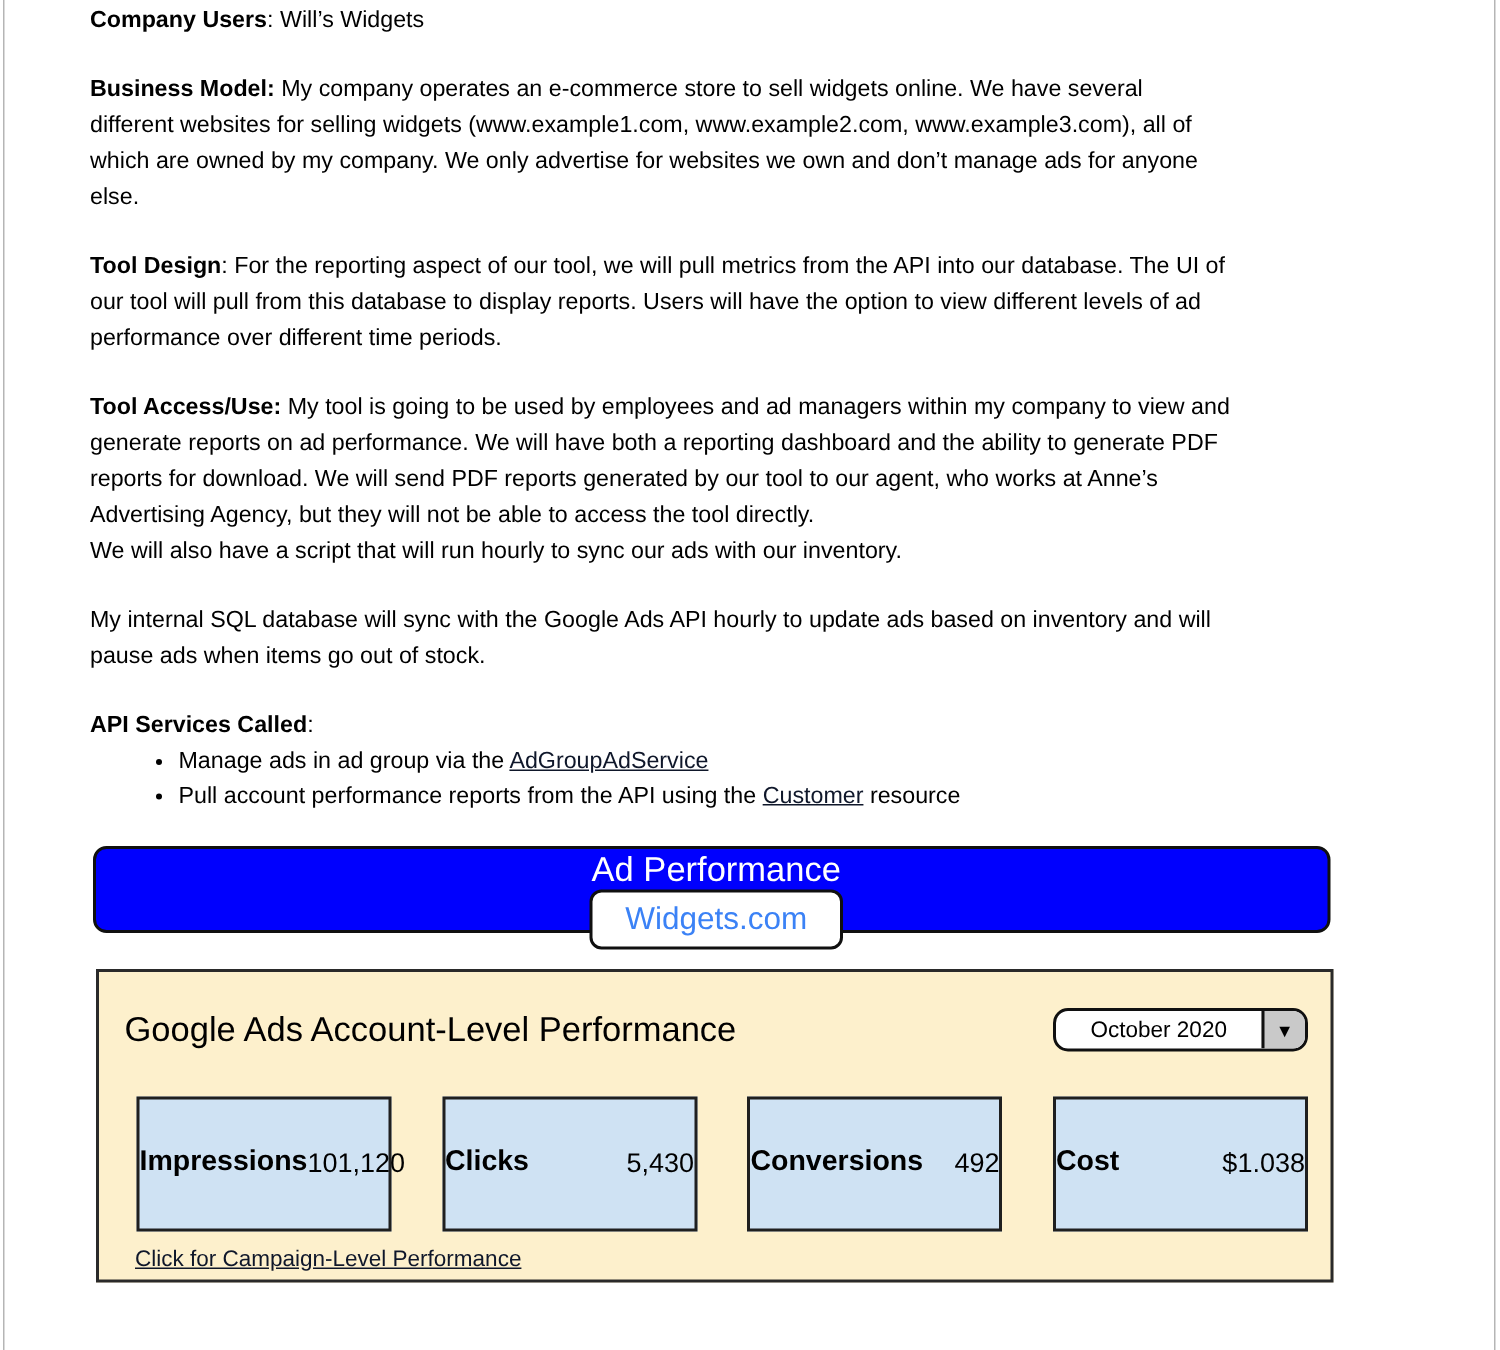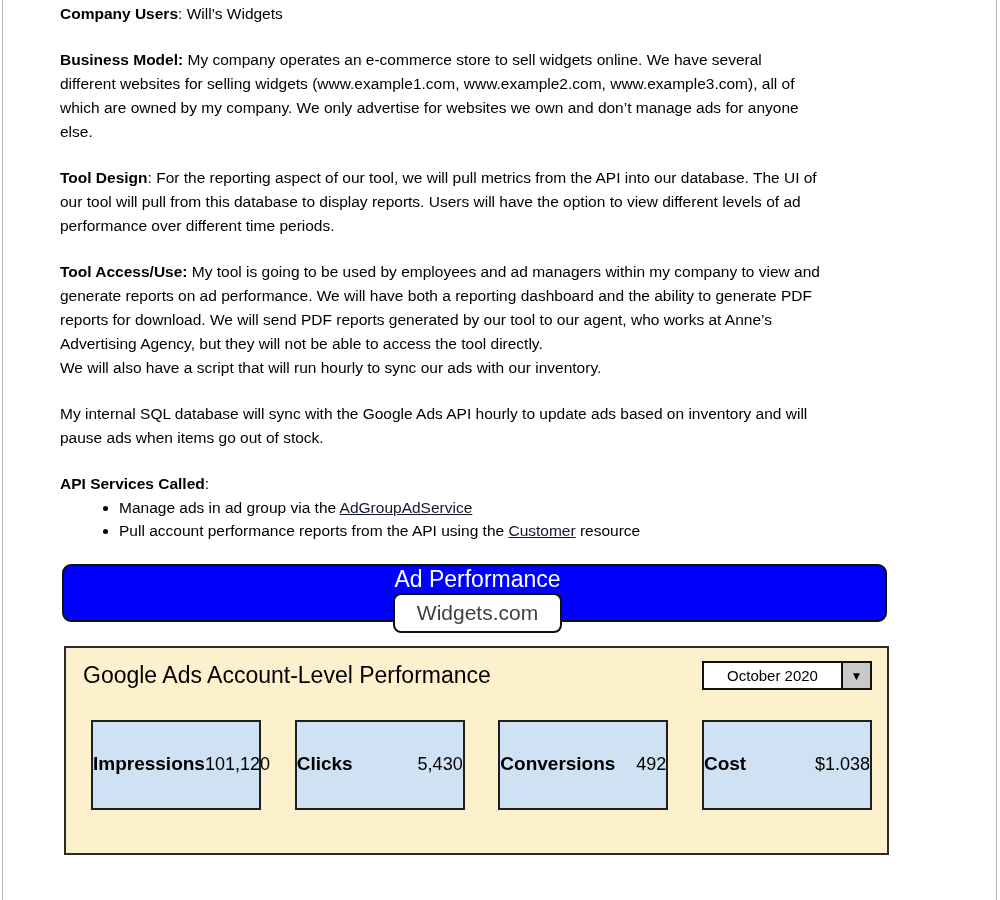--- a/index.html
+++ b/index.html
@@ -25,35 +25,35 @@
   
   .mockup-header {
     width:825px; height:58px; margin:16px 0 0 2px;
     background:#0000fe; border:2px solid #101010; border-radius:9px;
     display:flex; align-items:center; justify-content:space-between;
     padding:0 10px 0 16px;
     flex-direction:column;
   }
   .mockup-header-title { color:#fff; font-size:23px; }
   .widgets-btn {
-    background:#fff; color:#404040; border:2px solid #101010; border-radius:8px;
+    background:#fff; color:#3b82f6; border:2px solid #101010; border-radius:8px;
     font-size:21px; padding:6px 22px; font-family:inherit; cursor:pointer;
   }
 
   
   .panel {
     width:825px; height:209px; margin:24px 0 0 4px;
     background:#fdf0cc; border:2px solid #2a2a2a;
-    padding:13px 15px 8px 17px;
+    padding:24px 15px 8px 17px;
   }
   .panel-head { display:flex; align-items:center; justify-content:space-between; }
   .panel-title { font-size:23px; }
   .dropdown {
     display:flex; align-items:stretch; height:29px; width:170px;
-    border:2px solid #101010; border-radius:0; overflow:hidden; background:#fff;
+    border:2px solid #101010; border-radius:10px; overflow:hidden; background:#fff;
     cursor:pointer;
   }
   .dropdown-value { flex:1; display:flex; align-items:center; justify-content:center; font-size:15px; }
   .dropdown-arrow {
     width:29px; background:#c9c9c9; border-left:2px solid #101010;
     display:flex; align-items:center; justify-content:center; font-size:12px; color:#000;
   }
   .cards { display:flex; justify-content:space-between; margin-top:30px; padding-left:8px; }
   .card {
     width:170px; height:90px; background:#cfe2f3; border:2px solid #1f1f1f;
@@ -125,14 +125,15 @@
       <div class="card">
         <span class="card-label">Conversions</span>
         <span class="card-value">492</span>
       </div>
       <div class="card">
         <span class="card-label">Cost</span>
         <span class="card-value">$1.038</span>
       </div>
     </div>
 
+    <a href="#" class="panel-link">Click for Campaign-Level Performance</a>
   </div>
 </div>
 
 </body></html>

